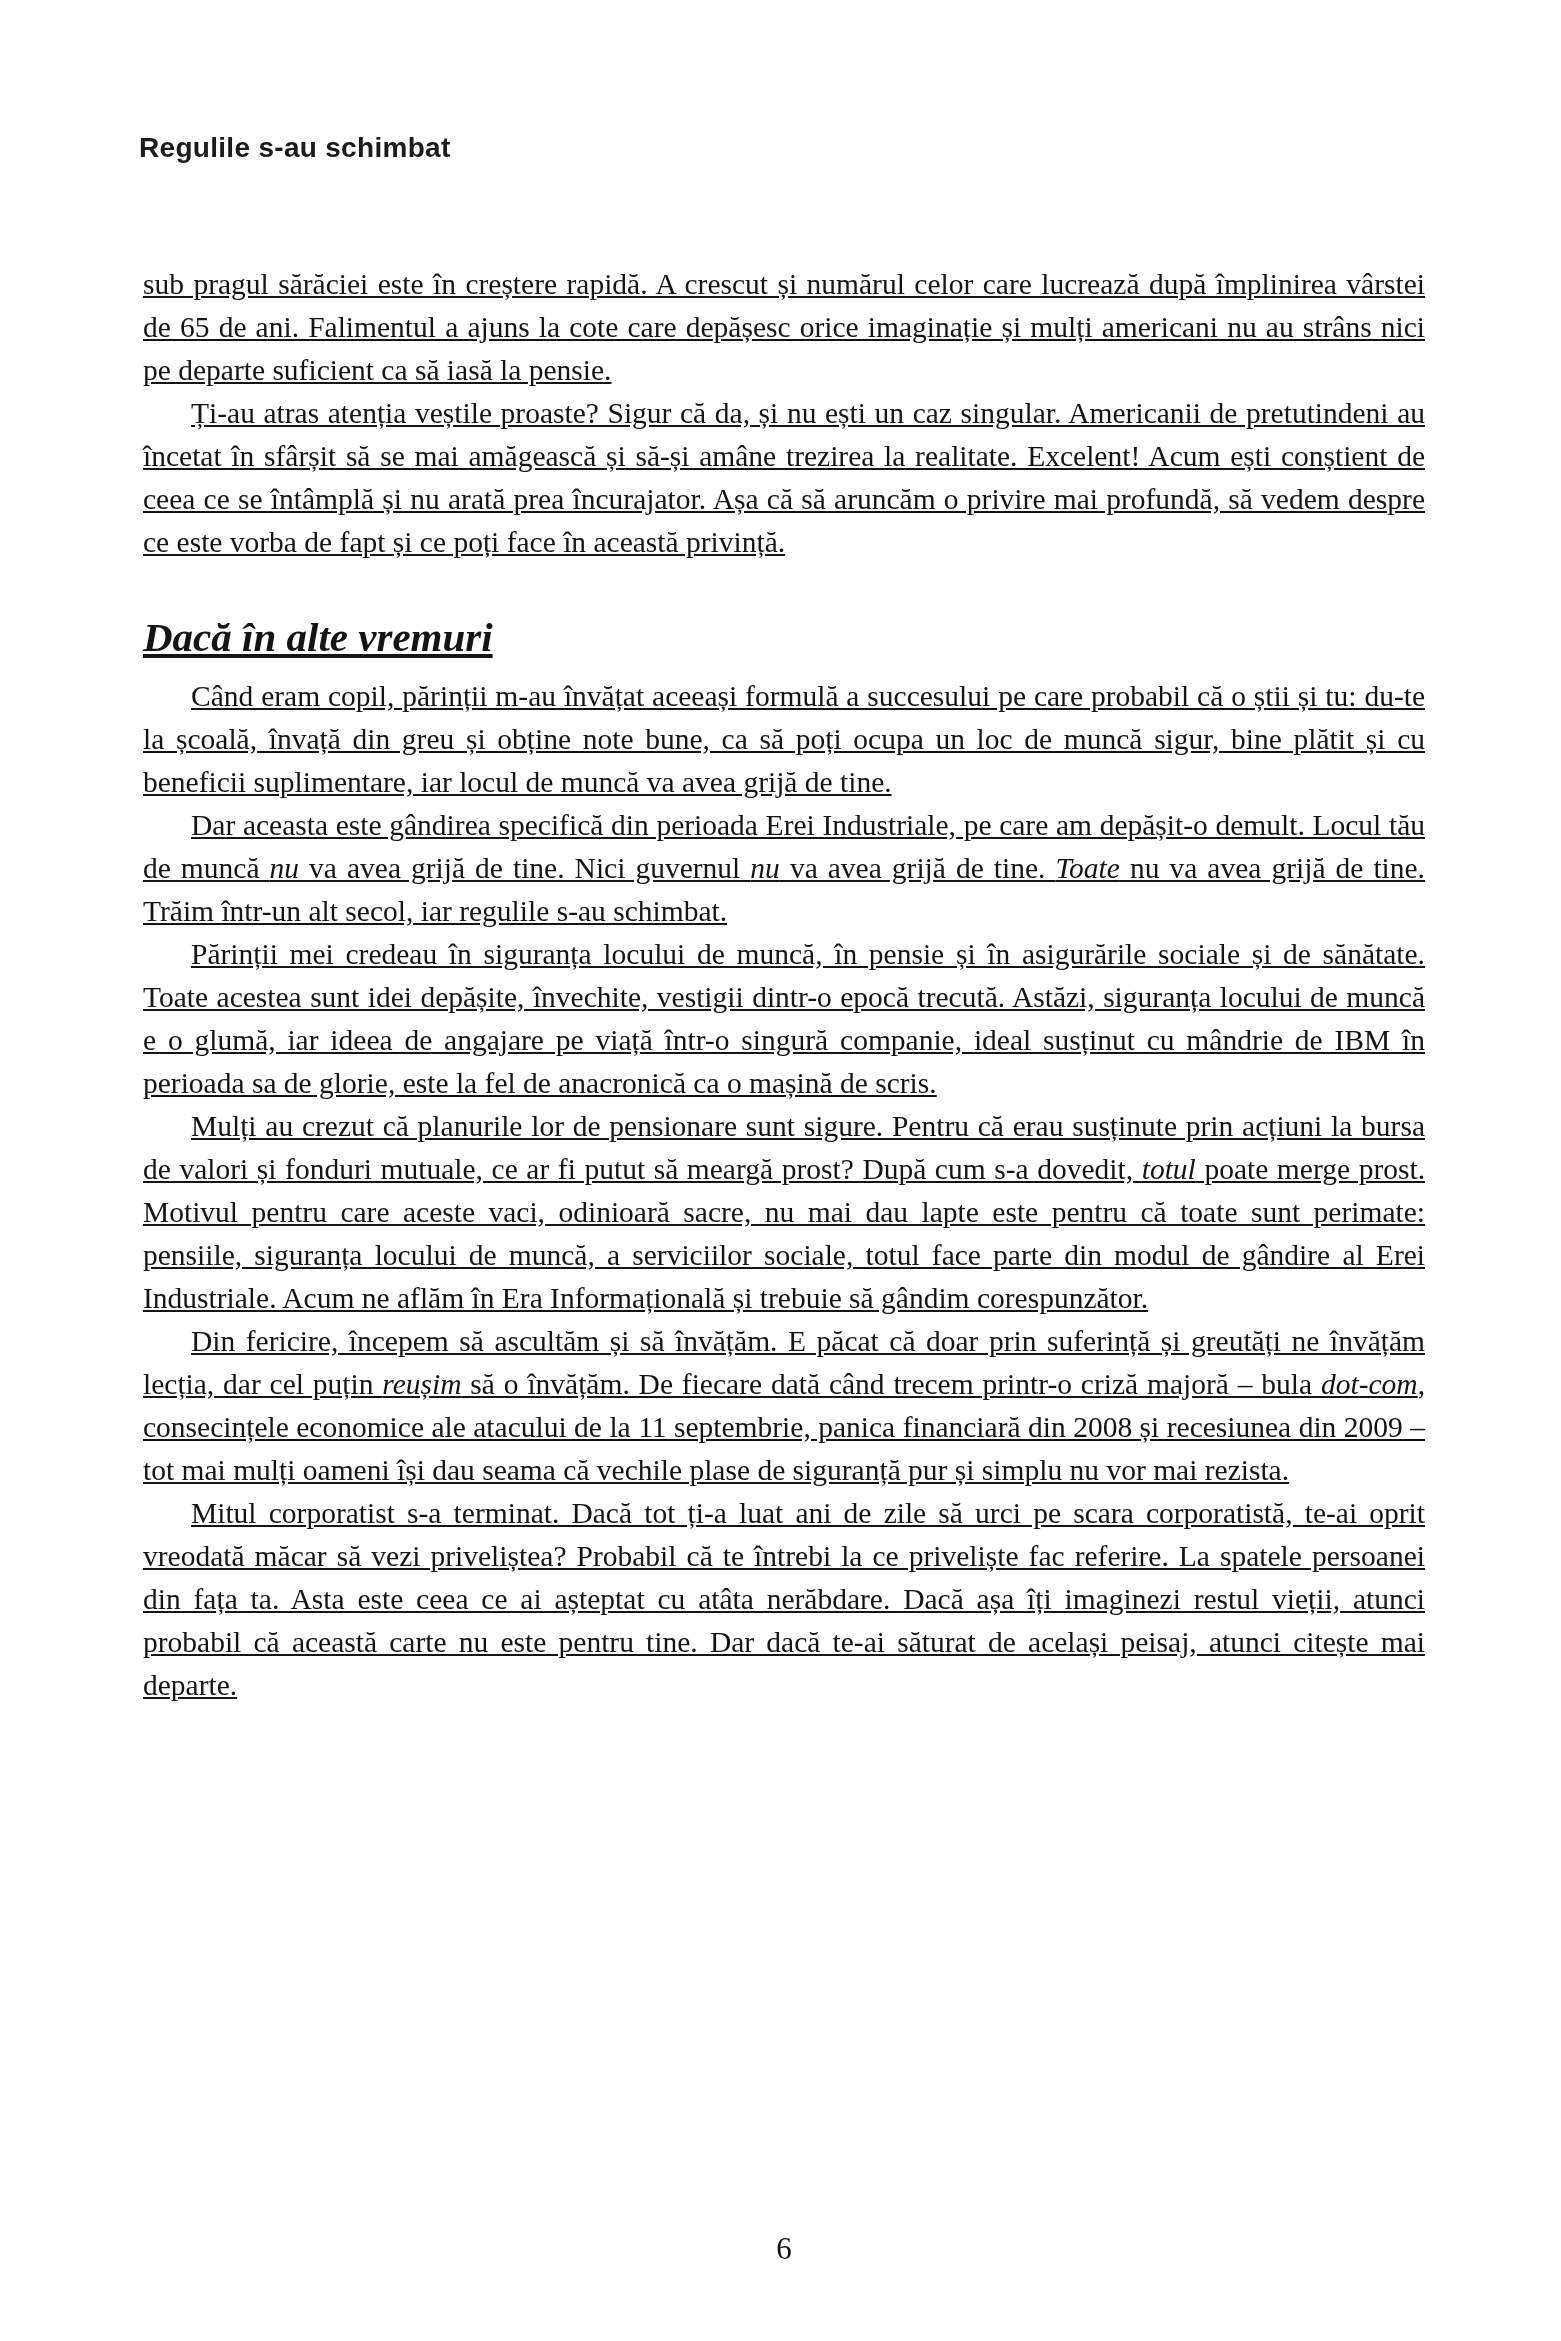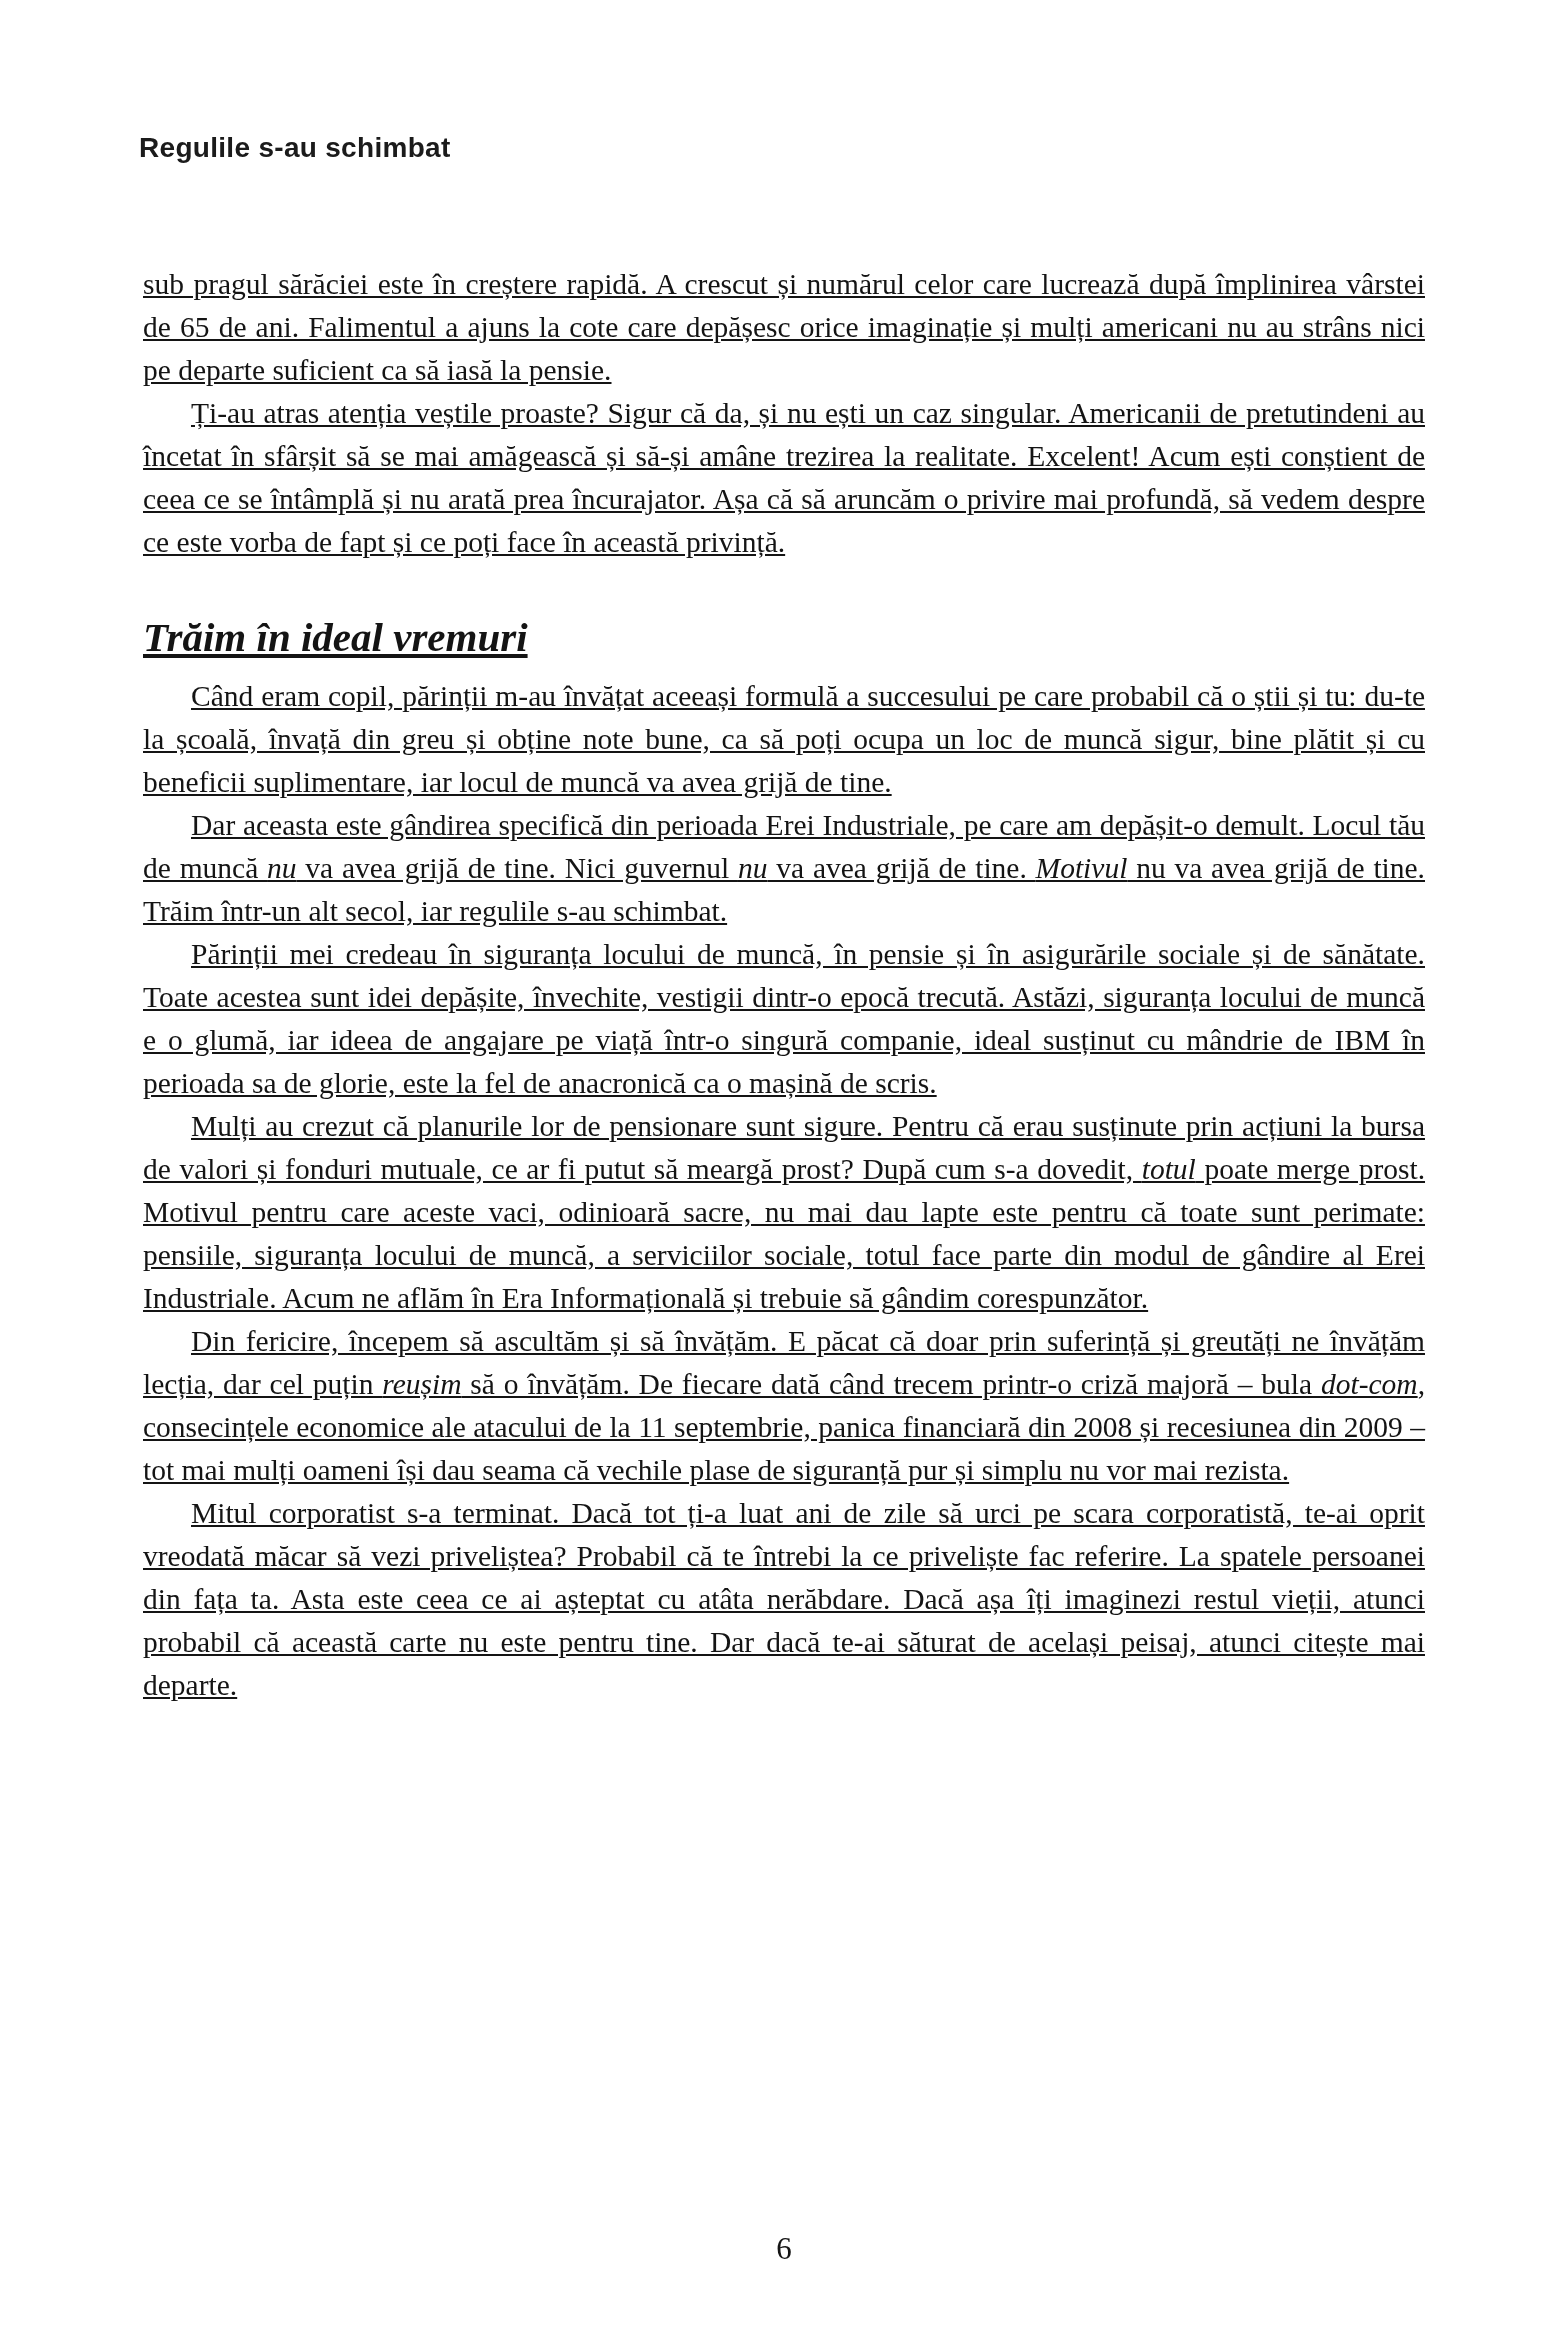--- a/index.html
+++ b/index.html
@@ -63,24 +63,24 @@
 <body>
 
 <div class="page">
   <div class="running-header">Regulile s-au schimbat</div>
 
   <main class="text-block">
     <div id="paras-top">
         <p class="para">sub pragul sărăciei este în creștere rapidă. A crescut și numărul celor care lucrează după împlinirea vârstei de 65 de ani. Falimentul a ajuns la cote care depășesc orice imaginație și mulți americani nu au strâns nici pe departe suficient ca să iasă la pensie.</p>
         <p class="para indent">Ți-au atras atenția veștile proaste? Sigur că da, și nu ești un caz singular. Americanii de pretutindeni au încetat în sfârșit să se mai amăgească și să-și amâne trezirea la realitate. Excelent! Acum ești conștient de ceea ce se întâmplă și nu arată prea încurajator. Așa că să aruncăm o privire mai profundă, să vedem despre ce este vorba de fapt și ce poți face în această privință.</p>
       </div>
-    <h2 class="section-heading">Trăim în ideal vremuri</h2>
+    <h2 class="section-heading">Dacă în alte vremuri</h2>
     <div id="paras-bottom">
         <p class="para indent">Când eram copil, părinții m-au învățat aceeași formulă a succesului pe care probabil că o știi și tu: du-te la școală, învață din greu și obține note bune, ca să poți ocupa un loc de muncă sigur, bine plătit și cu beneficii suplimentare, iar locul de muncă va avea grijă de tine.</p>
-        <p class="para indent">Dar aceasta este gândirea specifică din perioada Erei Industriale, pe care am depășit-o demult. Locul tău de muncă <i>nu</i> va avea grijă de tine. Nici guvernul <i>nu</i> va avea grijă de tine. <i>Motivul</i> nu va avea grijă de tine. Trăim într-un alt secol, iar regulile s-au schimbat.</p>
+        <p class="para indent">Dar aceasta este gândirea specifică din perioada Erei Industriale, pe care am depășit-o demult. Locul tău de muncă <i>nu</i> va avea grijă de tine. Nici guvernul <i>nu</i> va avea grijă de tine. <i>Toate</i> nu va avea grijă de tine. Trăim într-un alt secol, iar regulile s-au schimbat.</p>
         <p class="para indent">Părinții mei credeau în siguranța locului de muncă, în pensie și în asigurările sociale și de sănătate. Toate acestea sunt idei depășite, învechite, vestigii dintr-o epocă trecută. Astăzi, siguranța locului de muncă e o glumă, iar ideea de angajare pe viață într-o singură companie, ideal susținut cu mândrie de IBM în perioada sa de glorie, este la fel de anacronică ca o mașină de scris.</p>
         <p class="para indent">Mulți au crezut că planurile lor de pensionare sunt sigure. Pentru că erau susținute prin acțiuni la bursa de valori și fonduri mutuale, ce ar fi putut să meargă prost? După cum s-a dovedit, <i>totul</i> poate merge prost. Motivul pentru care aceste vaci, odinioară sacre, nu mai dau lapte este pentru că toate sunt perimate: pensiile, siguranța locului de muncă, a serviciilor sociale, totul face parte din modul de gândire al Erei Industriale. Acum ne aflăm în Era Informațională și trebuie să gândim corespunzător.</p>
         <p class="para indent">Din fericire, începem să ascultăm și să învățăm. E păcat că doar prin suferință și greutăți ne învățăm lecția, dar cel puțin <i>reușim</i> să o învățăm. De fiecare dată când trecem printr-o criză majoră – bula <i>dot-com</i>, consecințele economice ale atacului de la 11 septembrie, panica financiară din 2008 și recesiunea din 2009 – tot mai mulți oameni își dau seama că vechile plase de siguranță pur și simplu nu vor mai rezista.</p>
         <p class="para indent">Mitul corporatist s-a terminat. Dacă tot ți-a luat ani de zile să urci pe scara corporatistă, te-ai oprit vreodată măcar să vezi priveliștea? Probabil că te întrebi la ce priveliște fac referire. La spatele persoanei din fața ta. Asta este ceea ce ai așteptat cu atâta nerăbdare. Dacă așa îți imaginezi restul vieții, atunci probabil că această carte nu este pentru tine. Dar dacă te-ai săturat de același peisaj, atunci citește mai departe.</p>
       </div>
   </main>
 
   <div class="folio">6</div>
 </div>
 

